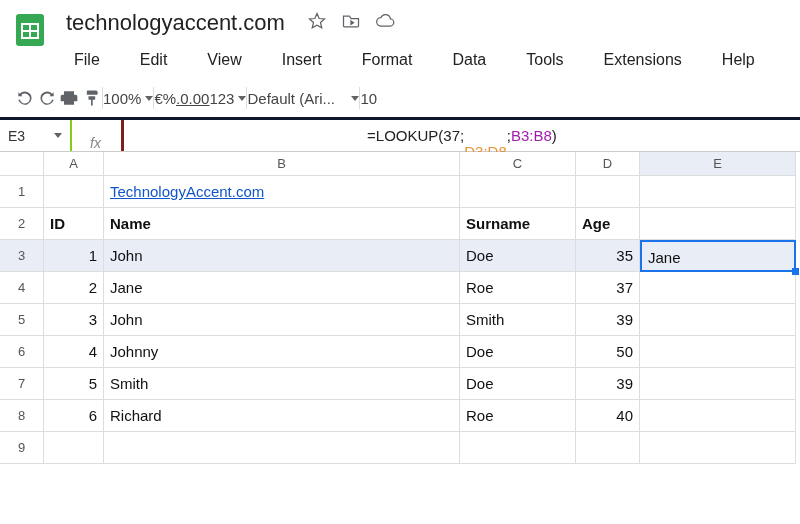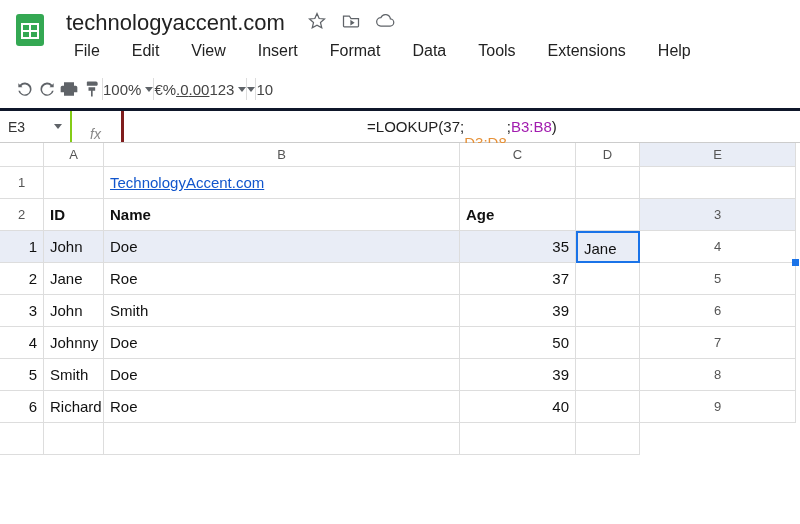--- a/index.html
+++ b/index.html
@@ -6,21 +6,21 @@
 body { background: #fff; width: 800px; height: 524px; overflow: hidden; position: relative; }
 
 .header { display: flex; align-items: flex-start; padding: 8px 12px 0 12px; }
 .logo { width: 40px; height: 52px; margin-right: 10px; display: flex; align-items: flex-start; padding-top: 4px; }
 .logo-svg { width: 36px; height: 36px; }
 .header-main { flex: 1; }
 .title-row { display: flex; align-items: center; gap: 10px; }
 .doc-title { font-size: 22px; color: #222; font-weight: 400; padding: 2px 4px; }
 .title-icons { display: flex; gap: 14px; margin-left: 8px; }
 .title-icons svg { width: 20px; height: 20px; fill: none; stroke: #5f6368; }
-.menubar { display: flex; gap: 8px; margin-top: 0; }
+.menubar { display: flex; gap: 16px; margin-top: 9px; }
 .menu-item { padding: 4px 12px; font-size: 16px; color: #222; cursor: pointer; }
 
 .toolbar { display: flex; align-items: center; padding: 8px 14px; border-bottom: 3px solid #0f172a; margin-top: 6px; }
 .tb-icon { width: 22px; height: 22px; display:flex; align-items:center; justify-content:center; }
 .tb-icon svg { width: 20px; height: 20px; fill: #5f6368; }
 .divider { width: 1px; height: 22px; background: #ddd; }
 .tb-text { font-size: 15px; color: #444; }
 .dd { display:flex; align-items:center; gap:4px; }
 .caret { width:0; height:0; border-left:4px solid transparent; border-right:4px solid transparent; border-top:5px solid #5f6368; }
 
@@ -120,20 +120,21 @@
   <span class="tb-text">€</span>
   <span class="tb-text">%</span>
   <span class="tb-text" style="text-decoration:underline">.0</span>
   <span class="tb-text" style="text-decoration:underline">.00</span>
   <div class="dd">
       <span class="tb-text">123</span>
       <span class="caret"></span>
     </div>
   <div class="divider"></div>
   <div class="dd">
+      <span class="tb-text" style="width:100px;overflow:hidden;white-space:nowrap">Default (Ari...</span>
       <span class="caret"></span>
     </div>
   <div class="divider"></div>
   <span class="tb-text">10</span>
 </div>
 
 <div class="formula-bar">
   <div class="cell-ref-box">
       <span>E3</span>
       <span class="caret"></span>
@@ -165,20 +166,21 @@
     <div class="row-head">1</div>
     <div class="cell"></div>
     <div class="cell"><span class="link">TechnologyAccent.com</span></div>
     <div class="cell"></div>
     <div class="cell"></div>
     <div class="cell"></div>
 
     <div class="row-head">2</div>
     <div class="cell bold">ID</div>
     <div class="cell bold">Name</div>
+    <div class="cell bold">Surname</div>
     <div class="cell bold">Age</div>
     <div class="cell"></div>
 
     <div class="row-head sel-head">3</div>
     <div class="cell num row-sel">1</div>
     <div class="cell row-sel">John</div>
     <div class="cell row-sel">Doe</div>
     <div class="cell num row-sel">35</div>
     <div class="cell row-sel selected" style="position:relative;border:2px solid #1a73e8;">Jane</div>
 

